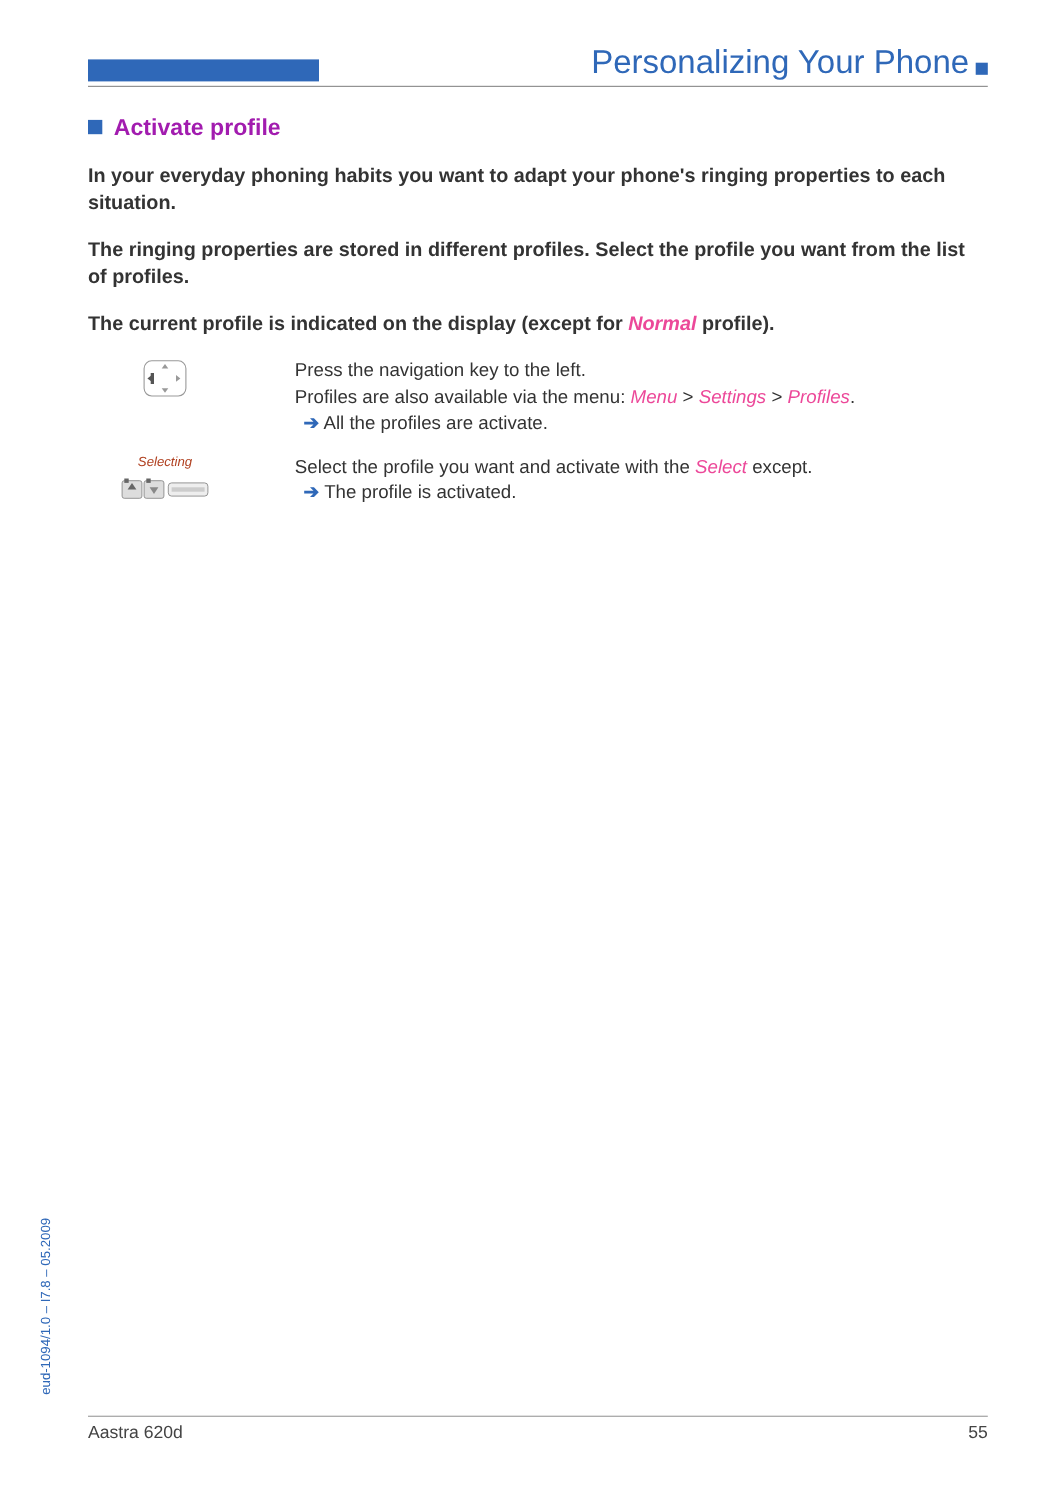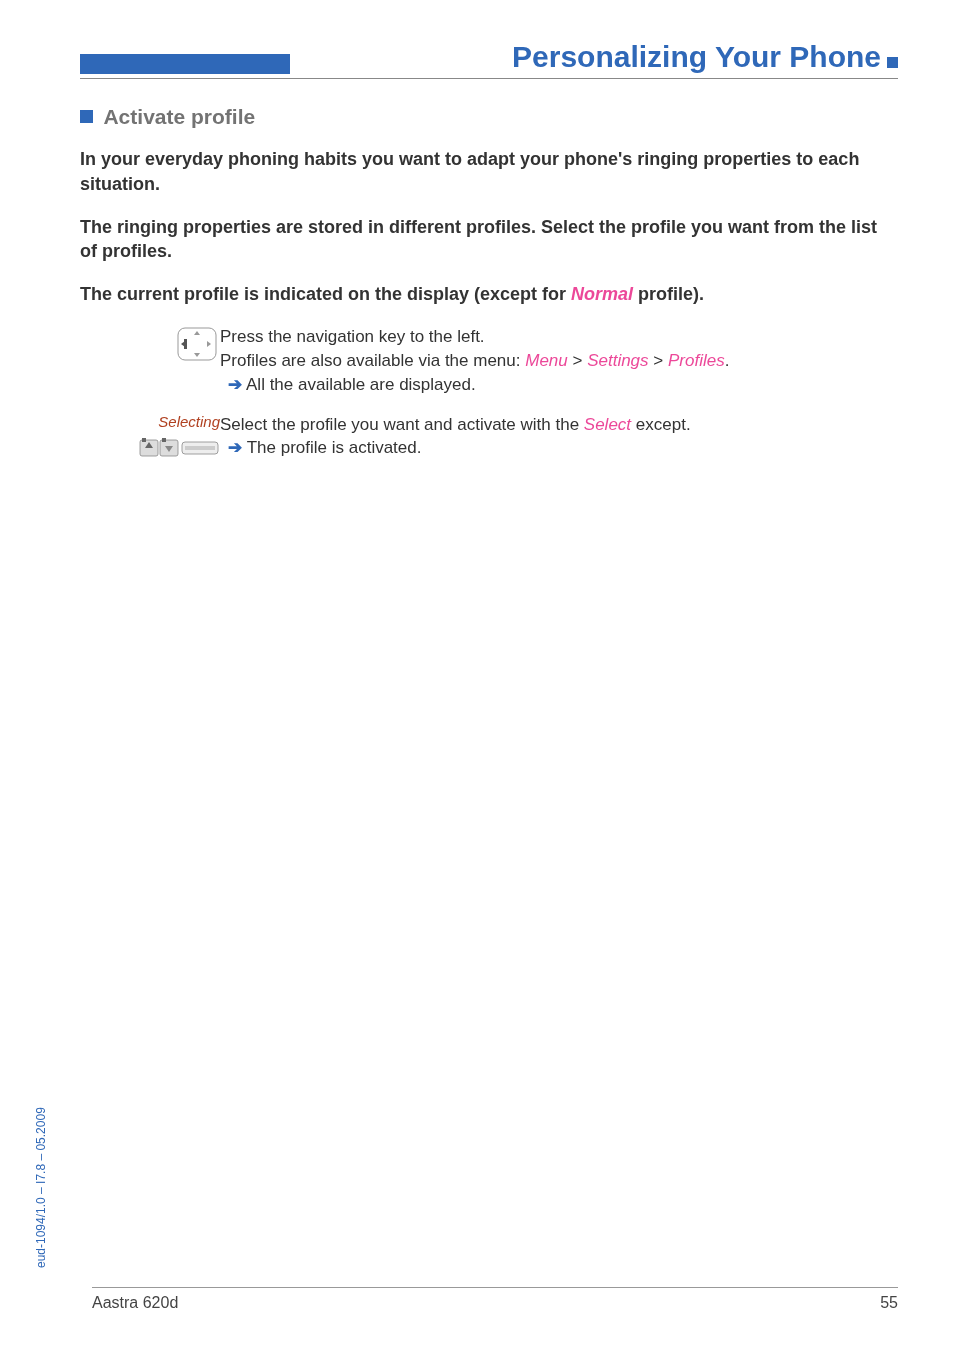--- a/index.html
+++ b/index.html
@@ -1,48 +1,48 @@
 <!DOCTYPE html>
 <html><head>
 <meta charset="utf-8">
 <style>
   * { margin: 0; padding: 0; box-sizing: border-box; }
   html, body { width: 954px; height: 1352px; font-family: sans-serif; color: #333; background: #fff; }
   .page { position: relative; width: 954px; height: 1352px; padding: 40px 56px 0 80px; }
   .header-bar { display: flex; align-items: flex-end; border-bottom: 1px solid #888; padding-bottom: 4px; margin-bottom: 26px; }
   .header-blue { width: 210px; height: 20px; background: #2f68b8; margin-right: 14px; }
-  .header-title { flex: 1; text-align: right; color: #2f68b8; font-size: 30px; font-weight: 700; }
+  .header-title { flex: 1; text-align: right; color: #2f68b8; font-size: 30px; font-weight: 400; }
   .header-sq { width: 11px; height: 11px; background: #2f68b8; margin-left: 6px; margin-bottom: 6px; }
 
   .section-head { margin-bottom: 18px; }
   .section-sq { display: inline-block; width: 13px; height: 13px; background: #2f68b8; vertical-align: 1px; margin-right: 6px; }
-  .section-title { display: inline; color: #737373; font-size: 21px; font-weight: 700; }
+  .section-title { display: inline; color: #a21caf; font-size: 21px; font-weight: 700; }
 
   .body-text { font-size: 18px; line-height: 1.38; margin-bottom: 18px; font-weight: bold; }
   .ref { color: #ec4899; font-style: italic; text-align: center; }
   .orange-bold { color: #c56a1a; font-weight: 700; }
   .arrow { color: #2f68b8; font-weight: 700; }
 
-  .step-row { display: flex; margin-top: 16px; margin-bottom: 12px; }
-  .step-left { width: 140px; flex-shrink: 0; text-align: right; font-size: 15px; }
+  .step-row { display: flex; margin-top: 16px; margin-bottom: 12px; gap: 48px; }
+  .step-left { width: 140px; flex-shrink: 0; text-align: center; font-size: 12px; }
   .step-left .ref-label { color: #b04020; font-style: italic; display: block; margin-bottom: 4px; }
   .step-right { flex: 1; font-size: 17px; line-height: 1.4; }
   .step-right .indent { padding-left: 8px; }
 
   .nav-key-icon { display: inline-block; width: 46px; height: 38px; }
   .nk-outer { fill: none; stroke: #999; stroke-width: 1; }
   .nk-tri { fill: #999; }
 
   .softkey-icon { display: inline-block; width: 82px; height: 24px; }
   .sk-block { fill: #ddd; stroke: #888; stroke-width: 0.8; }
   .sk-btn { fill: #eee; stroke: #888; stroke-width: 0.8; }
   .sk-tri { fill: #666; }
   .sk-mark { fill: #666; }
 
-  .footer { position: absolute; left: 92px; right: 56px; bottom: 40px; display: flex; justify-content: space-between; border-top: 1px solid #999; padding-top: 6px; font-size: 16px; color: #444; }
+  .footer { position: absolute; left: 80px; right: 56px; bottom: 40px; display: flex; justify-content: space-between; border-top: 1px solid #999; padding-top: 6px; font-size: 16px; color: #444; }
 
   .side-text { position: absolute; left: 48px; bottom: 84px; transform: rotate(-90deg); transform-origin: left bottom; font-size: 12px; color: #2f68b8; white-space: nowrap; }
 </style>
 </head>
 <body>
 
 <div class="page">
 
   <div class="header-bar">
     <div class="header-blue"></div>
@@ -71,21 +71,21 @@
         <polygon class="nk-mark" points="10,14 10,24 13,24 13,14" style="fill:#555"></polygon>
         <polygon class="nk-tri" points="7,19 11,16 11,22" style="fill:#555"></polygon>
       </svg>
     </div>
     <div class="step-right">
       <div>Press the navigation key to the left.</div>
       <div>
         <span>Profiles are also available via the menu: </span><span class="ref">Menu</span><span> &gt; </span><span class="ref">Settings</span><span> &gt; </span><span class="ref">Profiles</span><span>.</span>
       </div>
       <div class="indent">
-        <span class="arrow">➔</span><span> All the available are displayed.</span>
+        <span class="arrow">➔</span><span> All the profiles are activate.</span>
       </div>
     </div>
   </div>
 
   <div class="step-row">
     <div class="step-left">
       <span class="ref-label">Selecting</span>
       <svg class="softkey-icon" viewBox="0 0 82 24">
         <rect class="sk-block" x="2" y="6" width="18" height="16" rx="2"></rect>
         <polygon class="sk-tri" points="11,8 7,14 15,14"></polygon>

